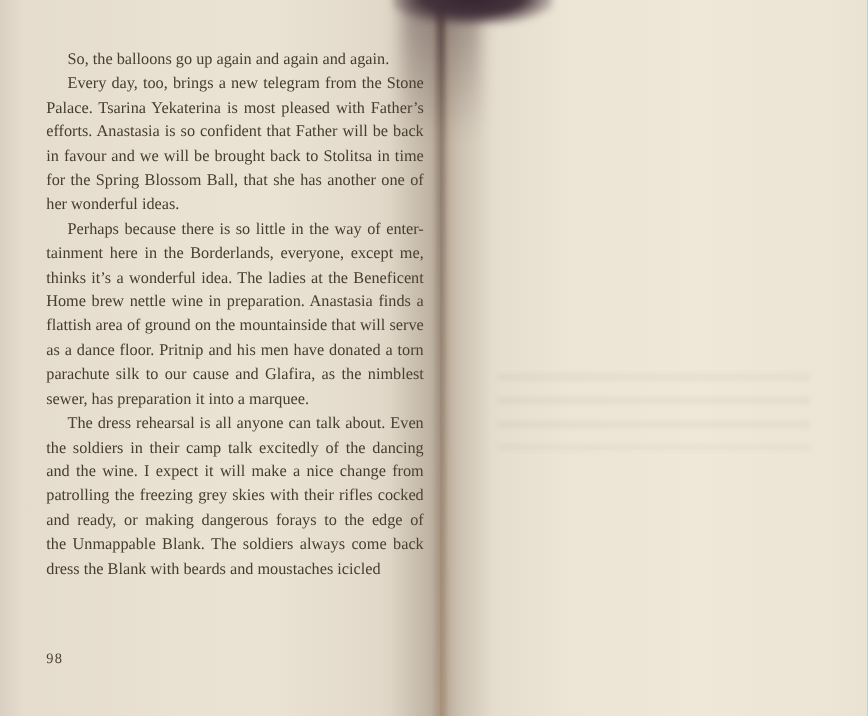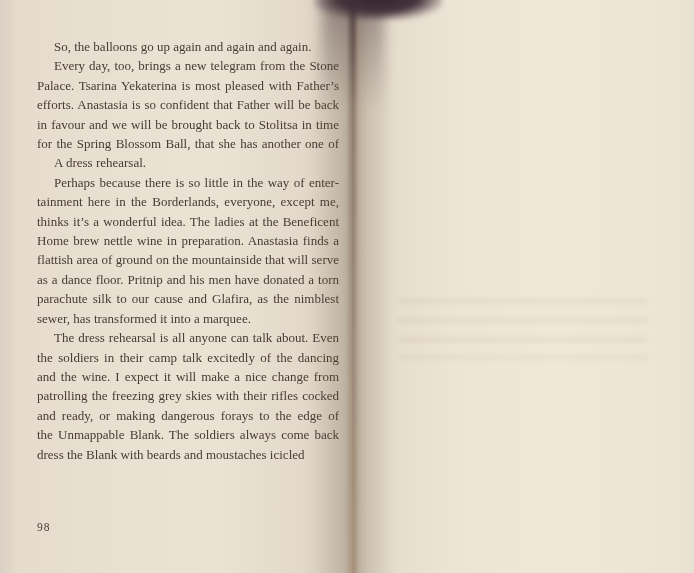--- a/index.html
+++ b/index.html
@@ -93,33 +93,31 @@
     <div class="text-block">
         <div class="paragraph">
           <div class="line last indent">So, the balloons go up again and again and again.</div>
         </div>
         <div class="paragraph">
           <div class="line indent">Every day, too, brings a new telegram from the Stone</div>
           <div class="line">Palace. Tsarina Yekaterina is most pleased with Father’s</div>
           <div class="line">efforts. Anastasia is so confident that Father will be back</div>
           <div class="line">in favour and we will be brought back to Stolitsa in time</div>
           <div class="line">for the Spring Blossom Ball, that she has another one of</div>
-        </div>
-        <div class="paragraph">
-          <div class="line last indent">A dress rehearsal.</div>
+          <div class="line last">her wonderful ideas.</div>
         </div>
         <div class="paragraph">
           <div class="line indent">Perhaps because there is so little in the way of enter-</div>
           <div class="line">tainment here in the Borderlands, everyone, except me,</div>
           <div class="line">thinks it’s a wonderful idea. The ladies at the Beneficent</div>
           <div class="line">Home brew nettle wine in preparation. Anastasia finds a</div>
           <div class="line">flattish area of ground on the mountainside that will serve</div>
           <div class="line">as a dance floor. Pritnip and his men have donated a torn</div>
           <div class="line">parachute silk to our cause and Glafira, as the nimblest</div>
-          <div class="line last">sewer, has transformed it into a marquee.</div>
+          <div class="line last">sewer, has preparation it into a marquee.</div>
         </div>
         <div class="paragraph">
           <div class="line indent">The dress rehearsal is all anyone can talk about. Even</div>
           <div class="line">the soldiers in their camp talk excitedly of the dancing</div>
           <div class="line">and the wine. I expect it will make a nice change from</div>
           <div class="line">patrolling the freezing grey skies with their rifles cocked</div>
           <div class="line">and ready, or making dangerous forays to the edge of</div>
           <div class="line">the Unmappable Blank. The soldiers always come back</div>
           <div class="line last">dress the Blank with beards and moustaches icicled</div>
         </div>

